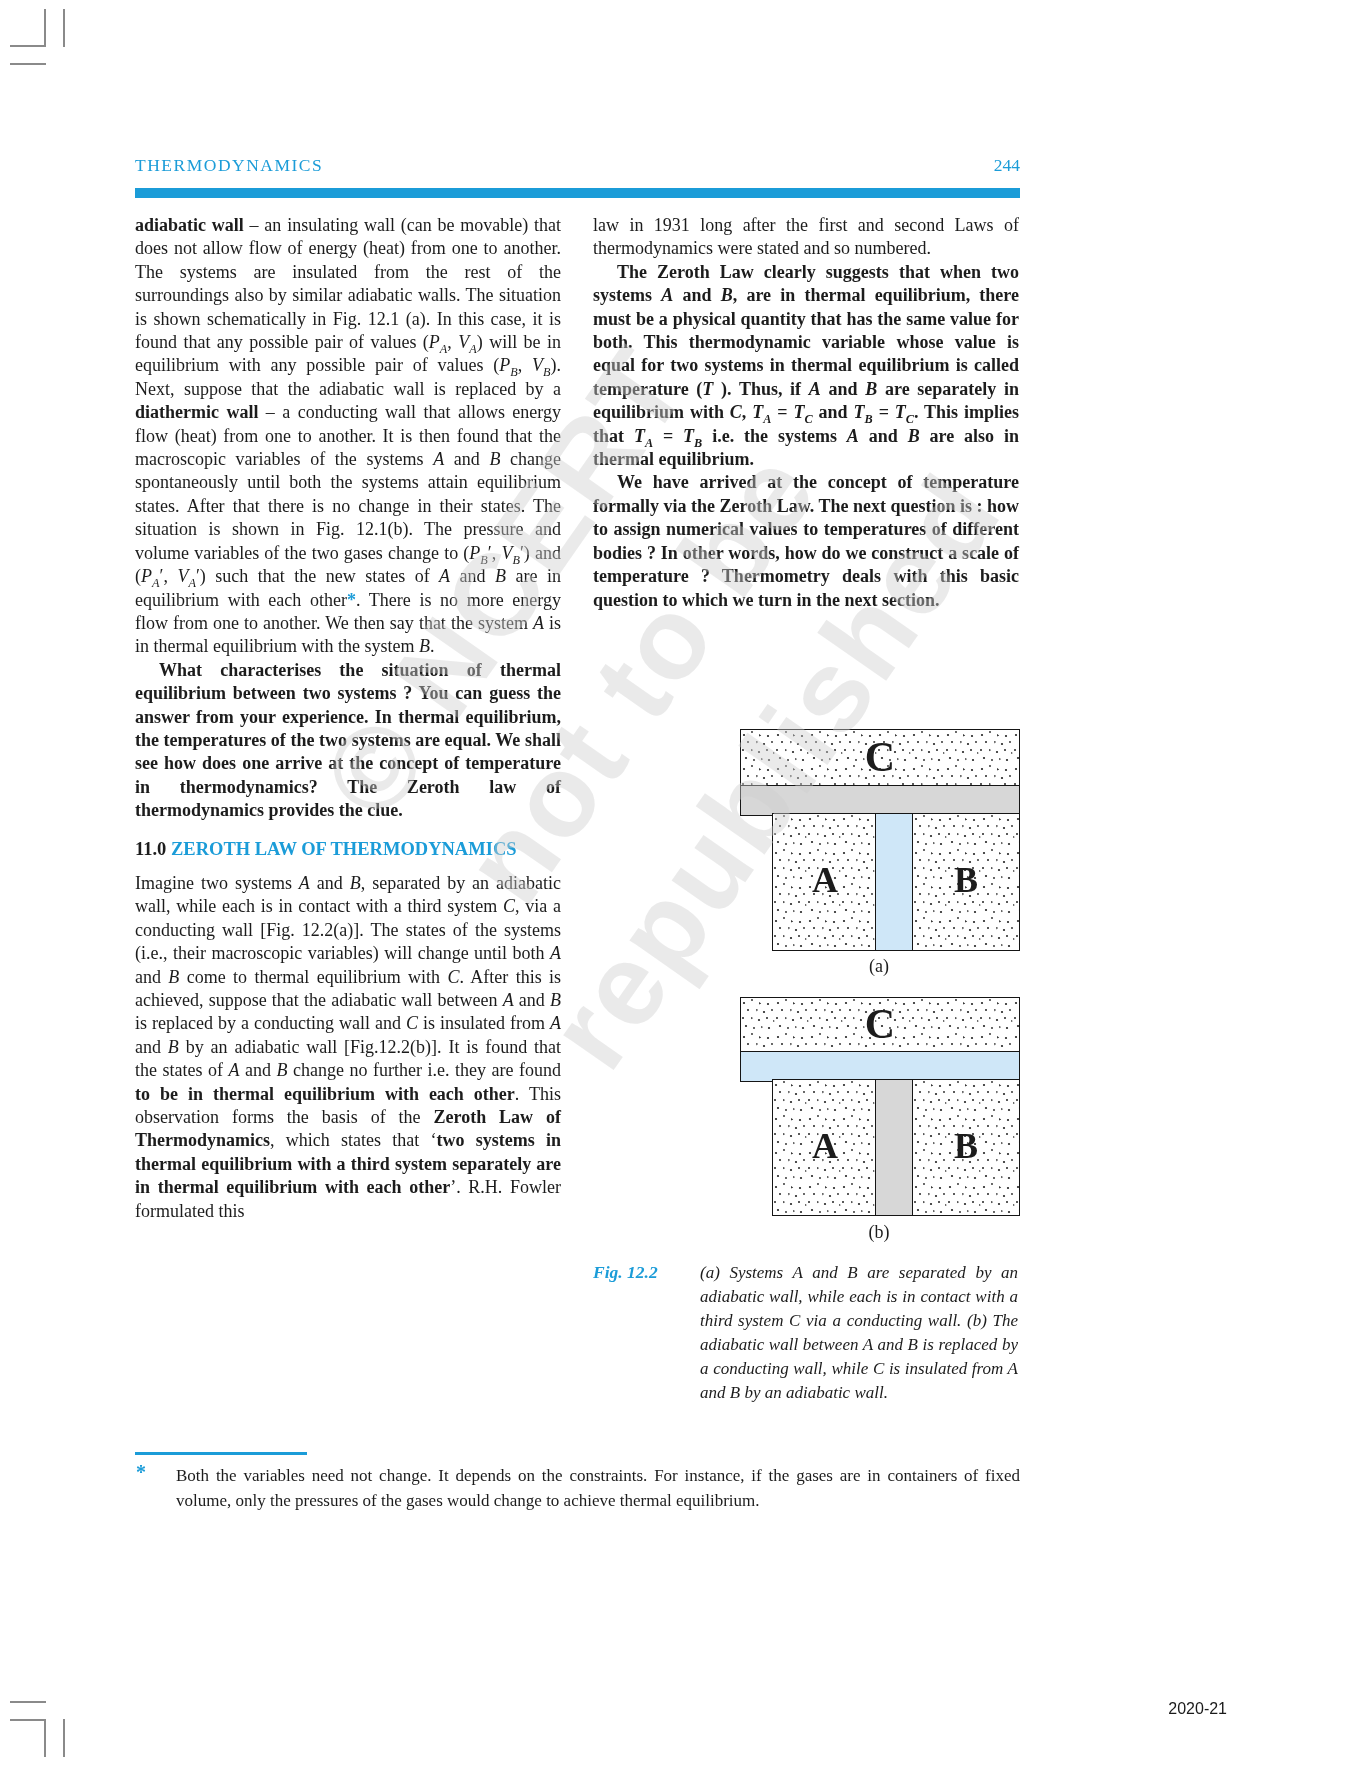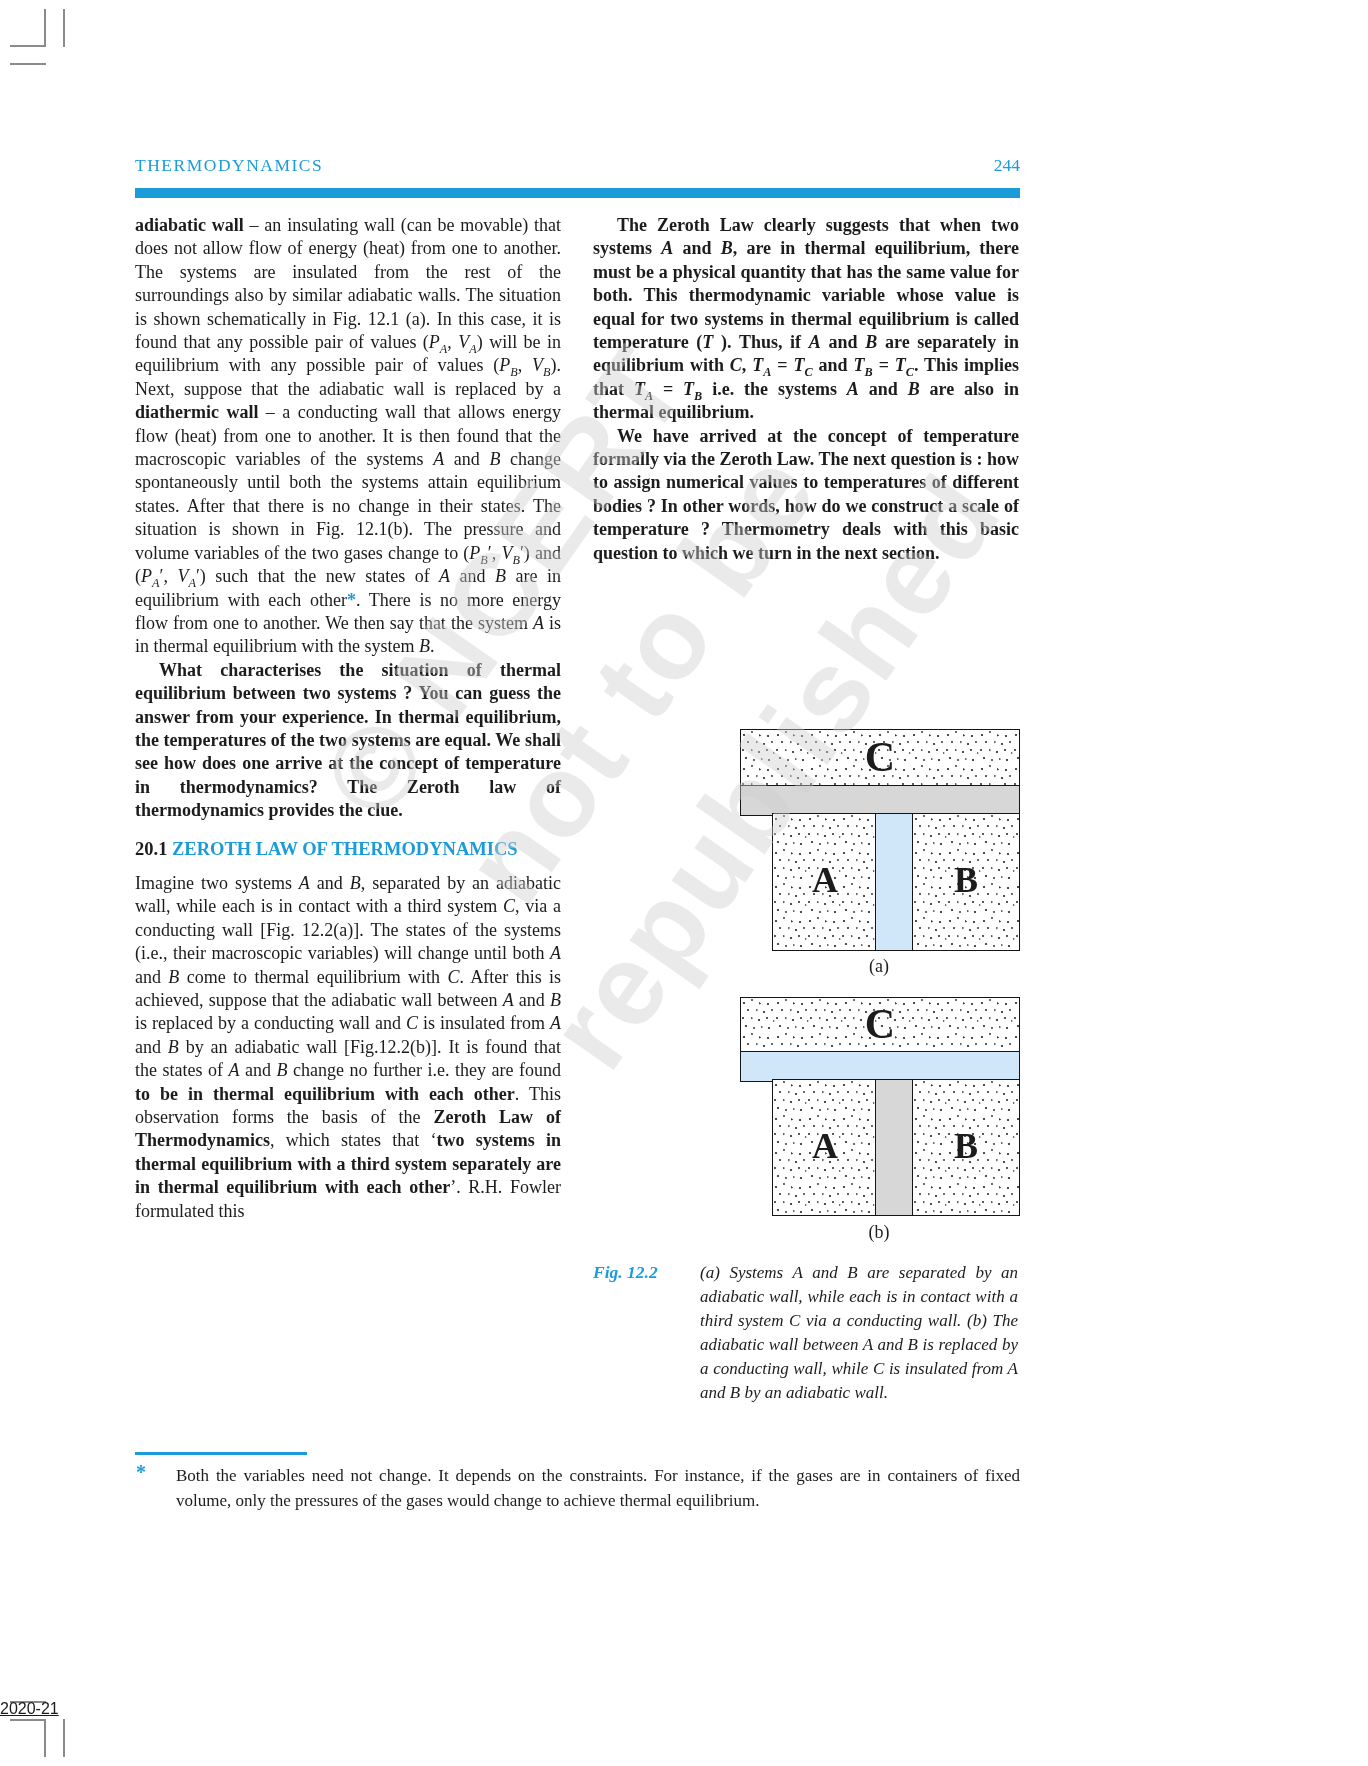--- a/index.html
+++ b/index.html
@@ -42,22 +42,22 @@
   .figtag{position:absolute;left:593px;top:1262px;font-weight:bold;font-style:italic;
         color:var(--accent);font-size:17.5px;text-align:right;}
   .figcap{position:absolute;left:700px;top:1261px;width:318px;font-style:italic;font-size:17px;
         line-height:24px;text-align:justify;}
   
   .fnrule{position:absolute;left:135px;top:1452px;width:172px;height:3px;background:var(--accent);}
   .fnmark{position:absolute;left:136px;top:1461px;color:var(--accent);font-weight:bold;font-size:20px;}
   .fntext{position:absolute;left:176px;top:1463px;width:844px;font-size:17px;
         line-height:25px;text-align:justify;}
   
-  .footer{position:absolute;left:0;top:1700px;width:100%;text-align:left;
-        font-family:"Liberation Sans",sans-serif;font-size:16px;color:#1a1a1a;text-decoration:underline;}
+  .footer{position:absolute;left:0;top:1700px;width:100%;text-align:right;
+        font-family:"Liberation Sans",sans-serif;font-size:16px;color:#1a1a1a;}
   
   .watermark{position:absolute;left:150px;top:430px;width:980px;transform:rotate(-55deg);
         color:#cfcfcf;opacity:0.42;font-family:"Liberation Sans",sans-serif;font-weight:bold;
         font-size:116px;line-height:1.42;text-align:center;letter-spacing:3px;z-index:6;
         pointer-events:none;white-space:nowrap;}
   sub{font-size:68%;line-height:0;}
 </style>
 </head>
 <body>
 
@@ -106,27 +106,28 @@
   <div class="crop" style="left:1322px;top:1701px;width:36px;height:2px"></div>
 
   <div class="header-title">THERMODYNAMICS</div>
   <div class="page-number">244</div>
   <div class="header-rule"></div>
 
   <div class="col col-left">
     <p><b>adiabatic wall</b> – an insulating wall (can be movable) that does not allow flow of energy (heat) from one to another. The systems are insulated from the rest of the surroundings also by similar adiabatic walls. The situation is shown schematically in Fig. 12.1 (a). In this case, it is found that any possible pair of values (<i>P<sub>A</sub></i>, <i>V<sub>A</sub></i>) will be in equilibrium with any possible pair of values (<i>P<sub>B</sub></i>, <i>V<sub>B</sub></i>). Next, suppose that the adiabatic wall is replaced by a <b>diathermic wall</b> – a conducting wall that allows energy flow (heat) from one to another. It is then found that the macroscopic variables of the systems <i>A</i> and <i>B</i> change spontaneously until both the systems attain equilibrium states. After that there is no change in their states. The situation is shown in Fig. 12.1(b). The pressure and volume variables of the two gases change to (<i>P<sub>B</sub></i>′, <i>V<sub>B</sub></i>′) and (<i>P<sub>A</sub></i>′, <i>V<sub>A</sub></i>′) such that the new states of <i>A</i> and <i>B</i> are in equilibrium with each other<span class="accent"><b>*</b></span>. There is no more energy flow from one to another. We then say that the system <i>A</i> is in thermal equilibrium with the system <i>B</i>.</p>
     <p class="ind">What characterises the situation of thermal equilibrium between two systems ? You can guess the answer from your experience. In thermal equilibrium, the temperatures of the two systems are equal. We shall see how does one arrive at the concept of temperature in thermodynamics? The Zeroth law of thermodynamics provides the clue.</p>
     <div class="secheading">
-      <span class="secnum">20.1</span>
+      <span class="secnum">11.0</span>
       <span class="sectitle">ZEROTH LAW OF THERMODYNAMICS</span>
     </div>
     <p>Imagine two systems <i>A</i> and <i>B</i>, separated by an adiabatic wall, while each is in contact with a third system <i>C</i>, via a conducting wall [Fig. 12.2(a)]. The states of the systems (i.e., their macroscopic variables) will change until both <i>A</i> and <i>B</i> come to thermal equilibrium with <i>C</i>. After this is achieved, suppose that the adiabatic wall between <i>A</i> and <i>B</i> is replaced by a conducting wall and <i>C</i> is insulated from <i>A</i> and <i>B</i> by an adiabatic wall [Fig.12.2(b)]. It is found that the states of <i>A</i> and <i>B</i> change no further i.e. they are found <b>to be in thermal equilibrium with each other</b>. This observation forms the basis of the <b>Zeroth Law of Thermodynamics</b>, which states that ‘<b>two systems in thermal equilibrium with a third system separately are in thermal equilibrium with each other</b>’.  R.H. Fowler formulated this</p>
   </div>
 
   <div class="col col-right">
+    <p>law in 1931 long after the first and second Laws of thermodynamics were stated and so numbered.</p>
     <p class="ind">The Zeroth Law clearly suggests that when two systems <i>A</i> and <i>B</i>, are in thermal equilibrium, there must be a physical quantity that has the same value for both. This thermodynamic variable whose value is equal for two systems in thermal equilibrium is called temperature (<i>T</i> ). Thus, if <i>A</i> and <i>B</i> are separately in equilibrium with <i>C</i>, <i>T<sub>A</sub></i> = <i>T<sub>C</sub></i>  and <i>T<sub>B</sub></i> = <i>T<sub>C</sub></i>.  This implies that <i>T<sub>A</sub></i> = <i>T<sub>B</sub></i> i.e. the systems <i>A</i> and <i>B</i> are also in thermal equilibrium.</p>
     <p class="ind">We have arrived at the concept of temperature formally via the Zeroth Law.  The next question is : how to assign numerical values to temperatures of different bodies ? In other words, how do we construct a scale of temperature ? Thermometry deals with this basic question to which we turn in the next section.</p>
   </div>
 
   <div class="sblock" style="left:740px;top:729px;width:278px;height:57px">
     <svg>
         <rect width="100%" height="100%" fill="url(#stipple)"></rect>
       </svg>
     <span class="lbl lbl-c">C</span>
   </div>

